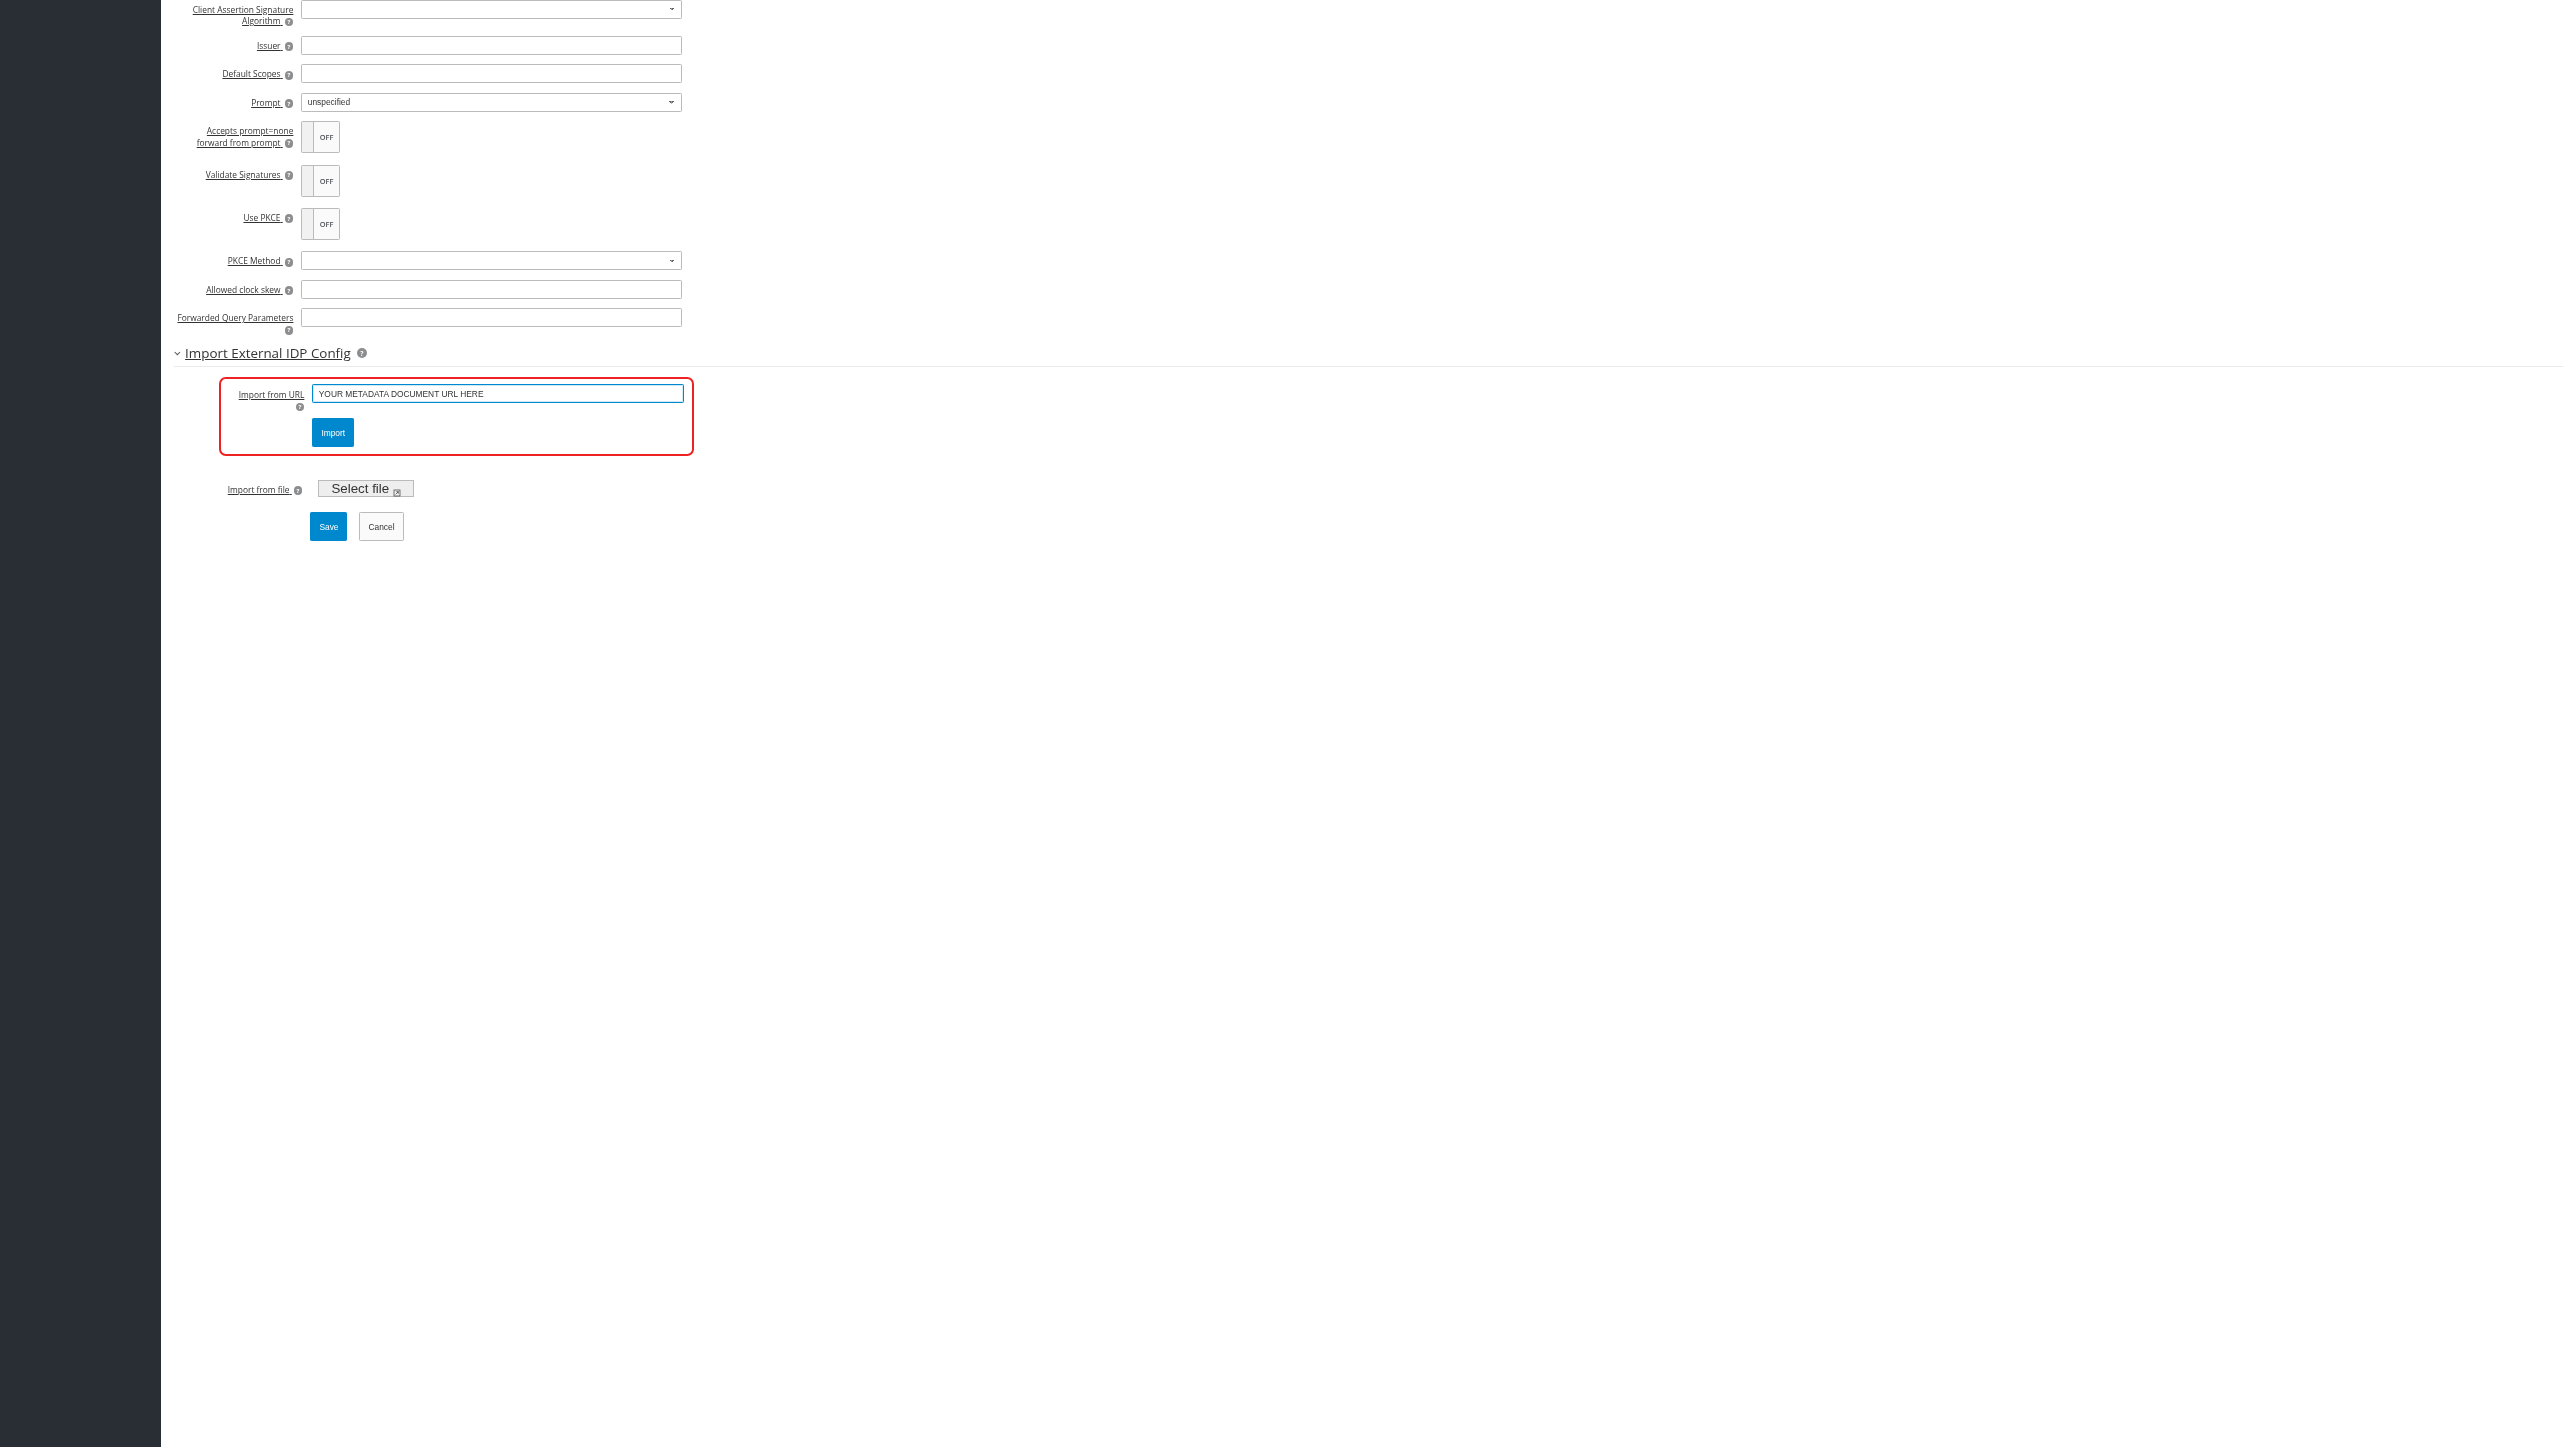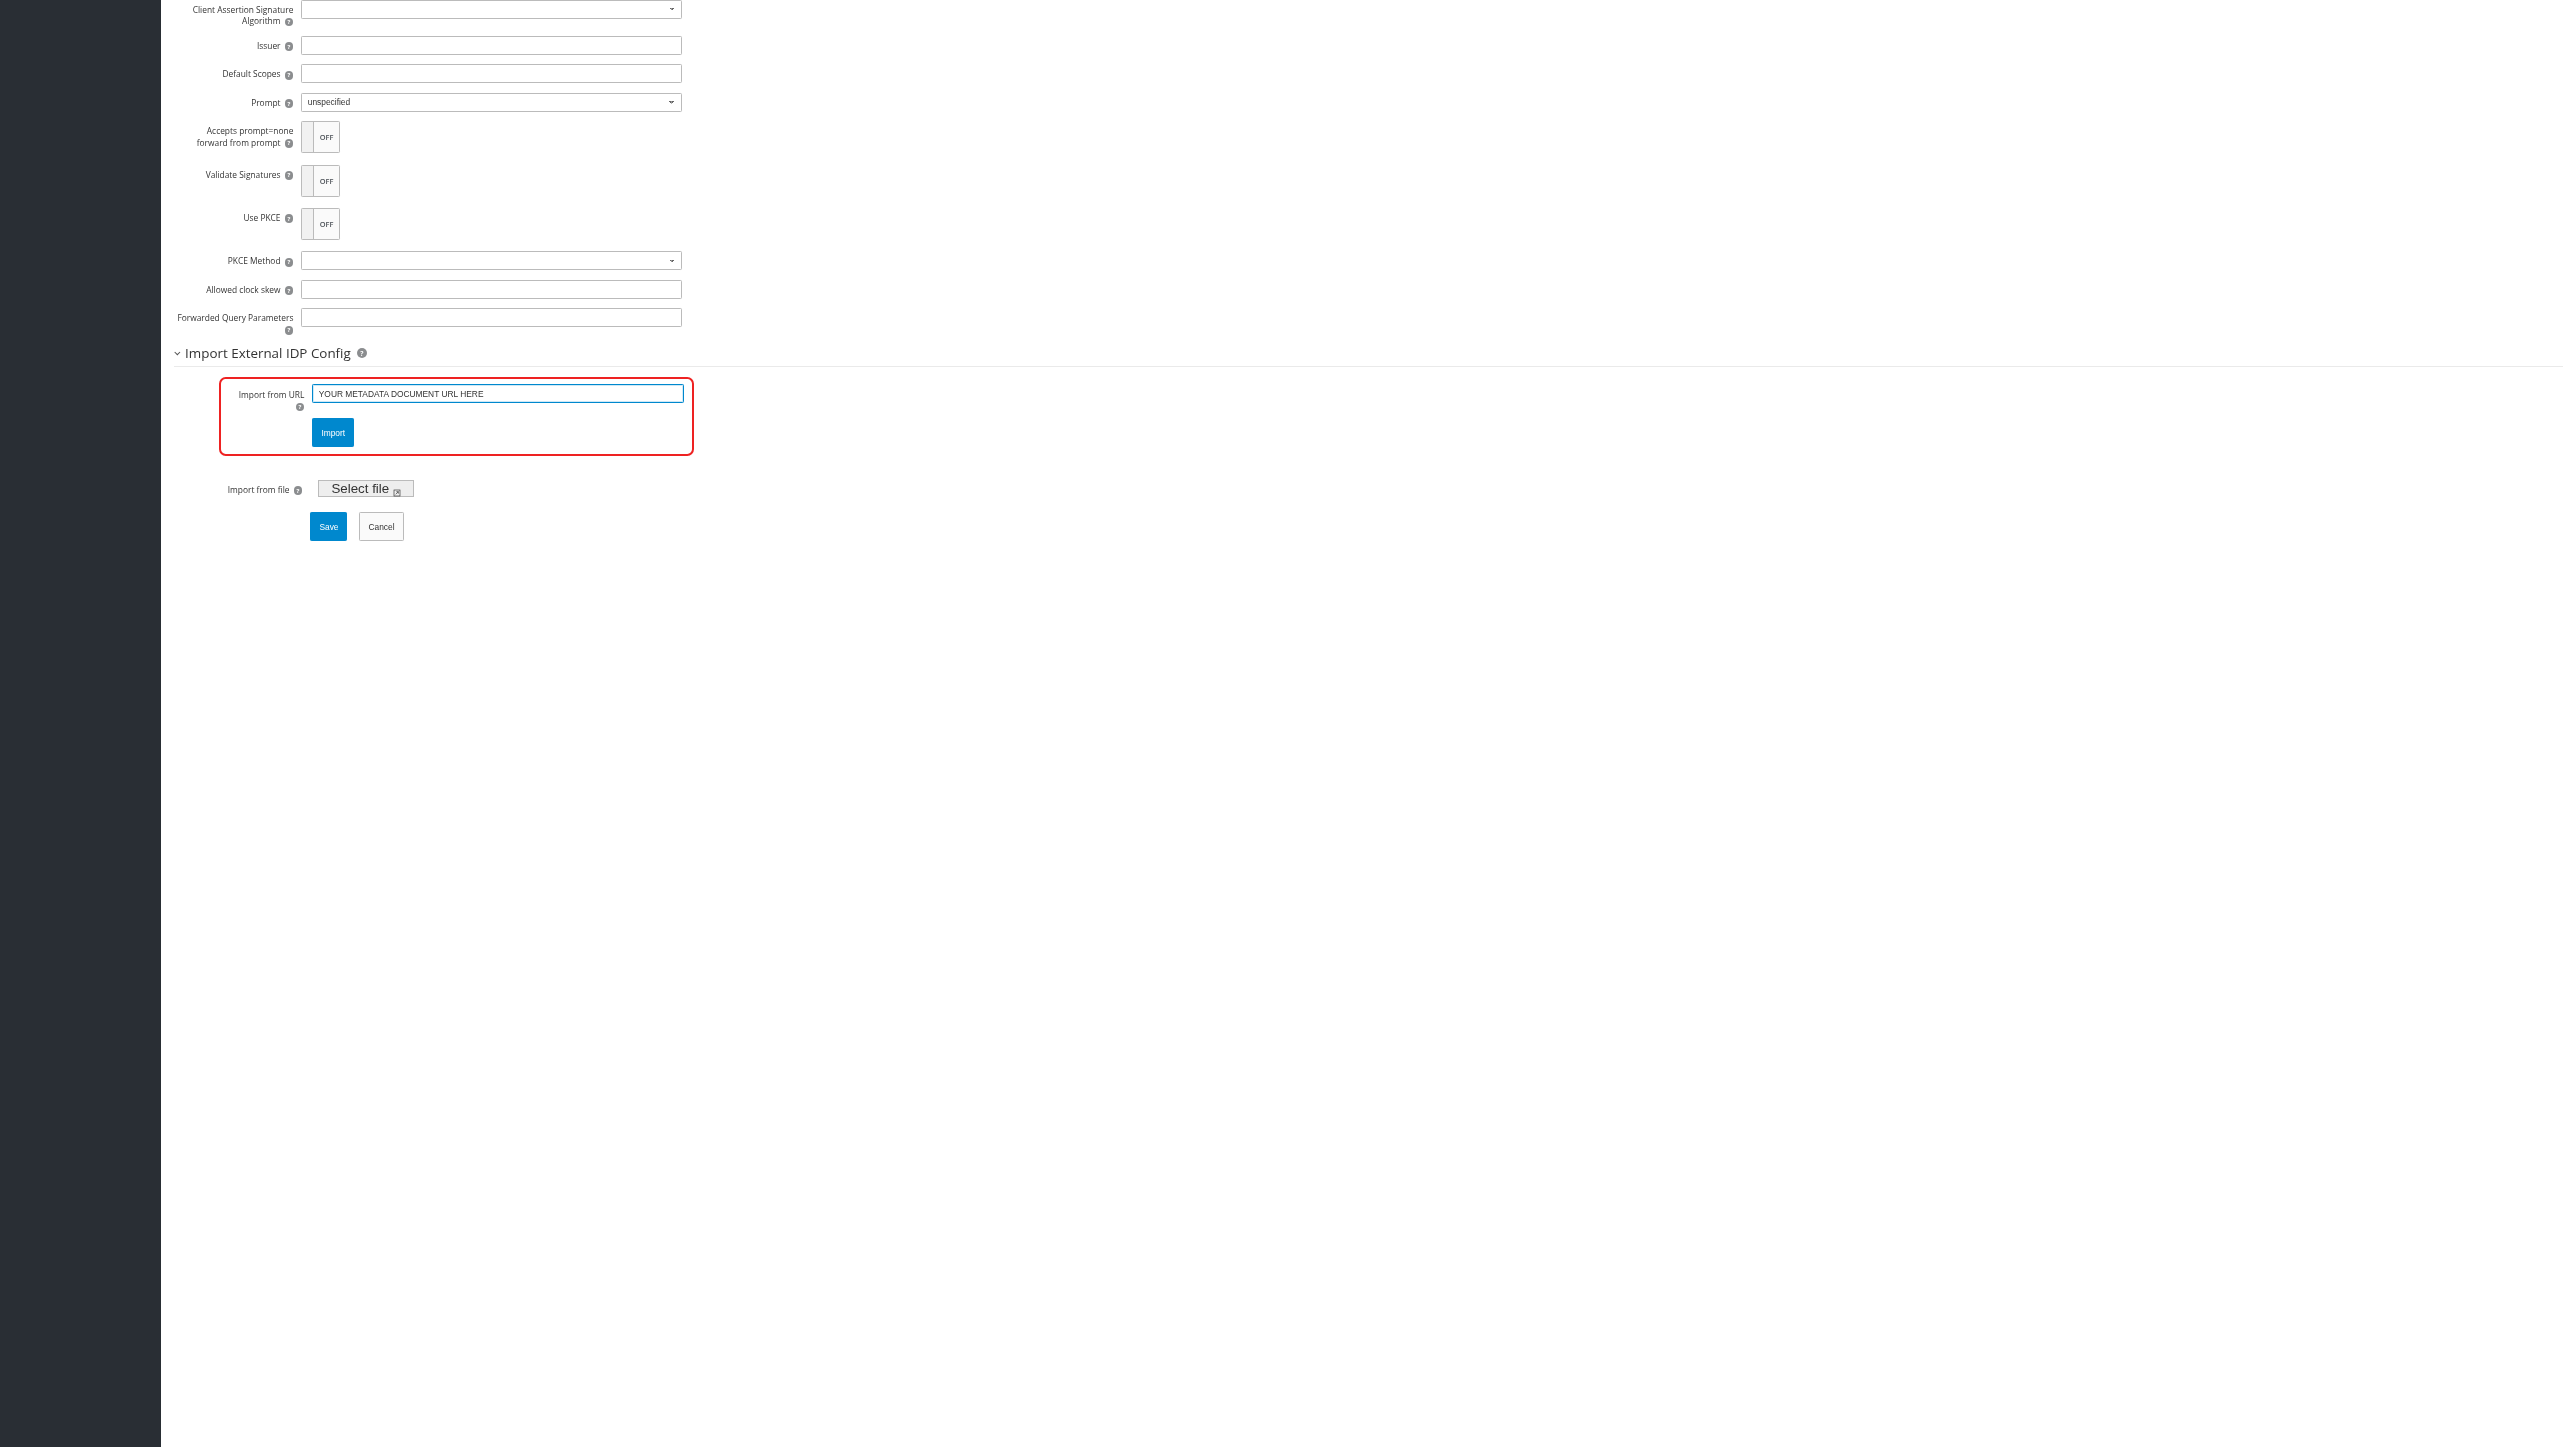--- a/index.html
+++ b/index.html
@@ -2,37 +2,37 @@
 <html><head>
 <meta charset="utf-8">
 <style>
   * { box-sizing: border-box; margin: 0; padding: 0; }
   html, body { width: 100%; height: 100%; font-family: "Open Sans", "Helvetica Neue", Arial, sans-serif; font-size: 8.7px; color: #333; background: #fff; }
   .app { display: flex; width: 100%; min-height: 100%; }
   .sidebar { width: 161px; background: #292e34; flex-shrink: 0; }
   .main { flex: 1; padding: 0 13.4px 27px 13.4px; background: #fff; }
 
   .form-row { display: flex; align-items: flex-start; margin-bottom: 9.4px; }
-  .form-label { width: 127px; flex-shrink: 0; text-align: right; padding-right: 8px; padding-top: 4px; color: #333; font-size: 8.4px; line-height: 1.35; }
+  .form-label { width: 127px; flex-shrink: 0; text-align: right; padding-right: 8px; padding-top: 4px; color: #333; font-size: 8.4px; line-height: 1.35; text-decoration: underline; }
   .form-field { flex: 0 0 381px; }
 
   .help-icon { display: inline-flex; width: 8.7px; height: 8.7px; border-radius: 50%; background: #8b8d8f; color: #fff; font-size: 6px; font-weight: 700; align-items: center; justify-content: center; margin-left: 2px; vertical-align: middle; cursor: help; }
 
   .input-text, .select { width: 100%; height: 19px; border: 0.7px solid #bbb; border-radius: 1.3px; padding: 0 5.4px; font-size: 8.4px; background: #fff; color: #333; }
   .select { appearance: none; -webkit-appearance: none; background-image: linear-gradient(45deg, transparent 50%, #666 50%), linear-gradient(135deg, #666 50%, transparent 50%); background-position: calc(100% - 9.4px) 7.4px, calc(100% - 6.7px) 7.4px; background-size: 2.7px 2.7px, 2.7px 2.7px; background-repeat: no-repeat; padding-right: 16px; }
   .input-focus { border: 0.7px solid #0088ce; box-shadow: inset 0 0 0 0.7px #bee1f4; }
 
   .toggle { display: inline-flex; border: 0.7px solid #bbb; border-radius: 1.3px; overflow: hidden; height: 32px; }
   .toggle .knob { width: 12px; background: #f1f1f1; border-right: 0.7px solid #bbb; }
   .toggle .state { min-width: 20px; padding: 0 5.4px; display: flex; align-items: center; justify-content: center; font-size: 7.4px; font-weight: 600; color: #4d5258; background: #fafafa; }
 
   .section-divider { border-top: 0.7px solid #eaeaea; margin-top: 4px; margin-bottom: 9.4px; }
   .section-header { display: flex; align-items: center; gap: 4px; margin: 5.4px 0 4px 0; }
   .section-header .chevron { font-size: 8px; color: #555; }
-  .section-header .title { font-size: 13.4px; font-weight: 400; color: #333; }
+  .section-header .title { font-size: 13.4px; font-weight: 400; color: #333; text-decoration: underline; }
 
   .highlight-box { border: 2px solid #e22; border-radius: 6.7px; padding: 5.4px 6.7px 6.7px 6.7px; margin-left: -6.7px; margin-bottom: 24px; width: 475px; }
   .highlight-box .form-row { margin-bottom: 6.7px; }
   .highlight-box .form-row:last-child { margin-bottom: 0; }
   .highlight-box .form-label { width: 85px; padding-top:4.7px;}
   .highlight-box .form-field { flex: 0 0 372px; }
 
   .btn { display: inline-flex; align-items: center; justify-content: center; height: 29px; padding: 0 8px; font-size: 8.4px; border-radius: 1.3px; cursor: pointer; border: 0.7px solid transparent; }
   .btn-primary { background: #0088ce; color: #fff; border-color: #0088ce; }
   .btn-default { background: #fafafa; color: #333; border: 0.7px solid #bbb; }

